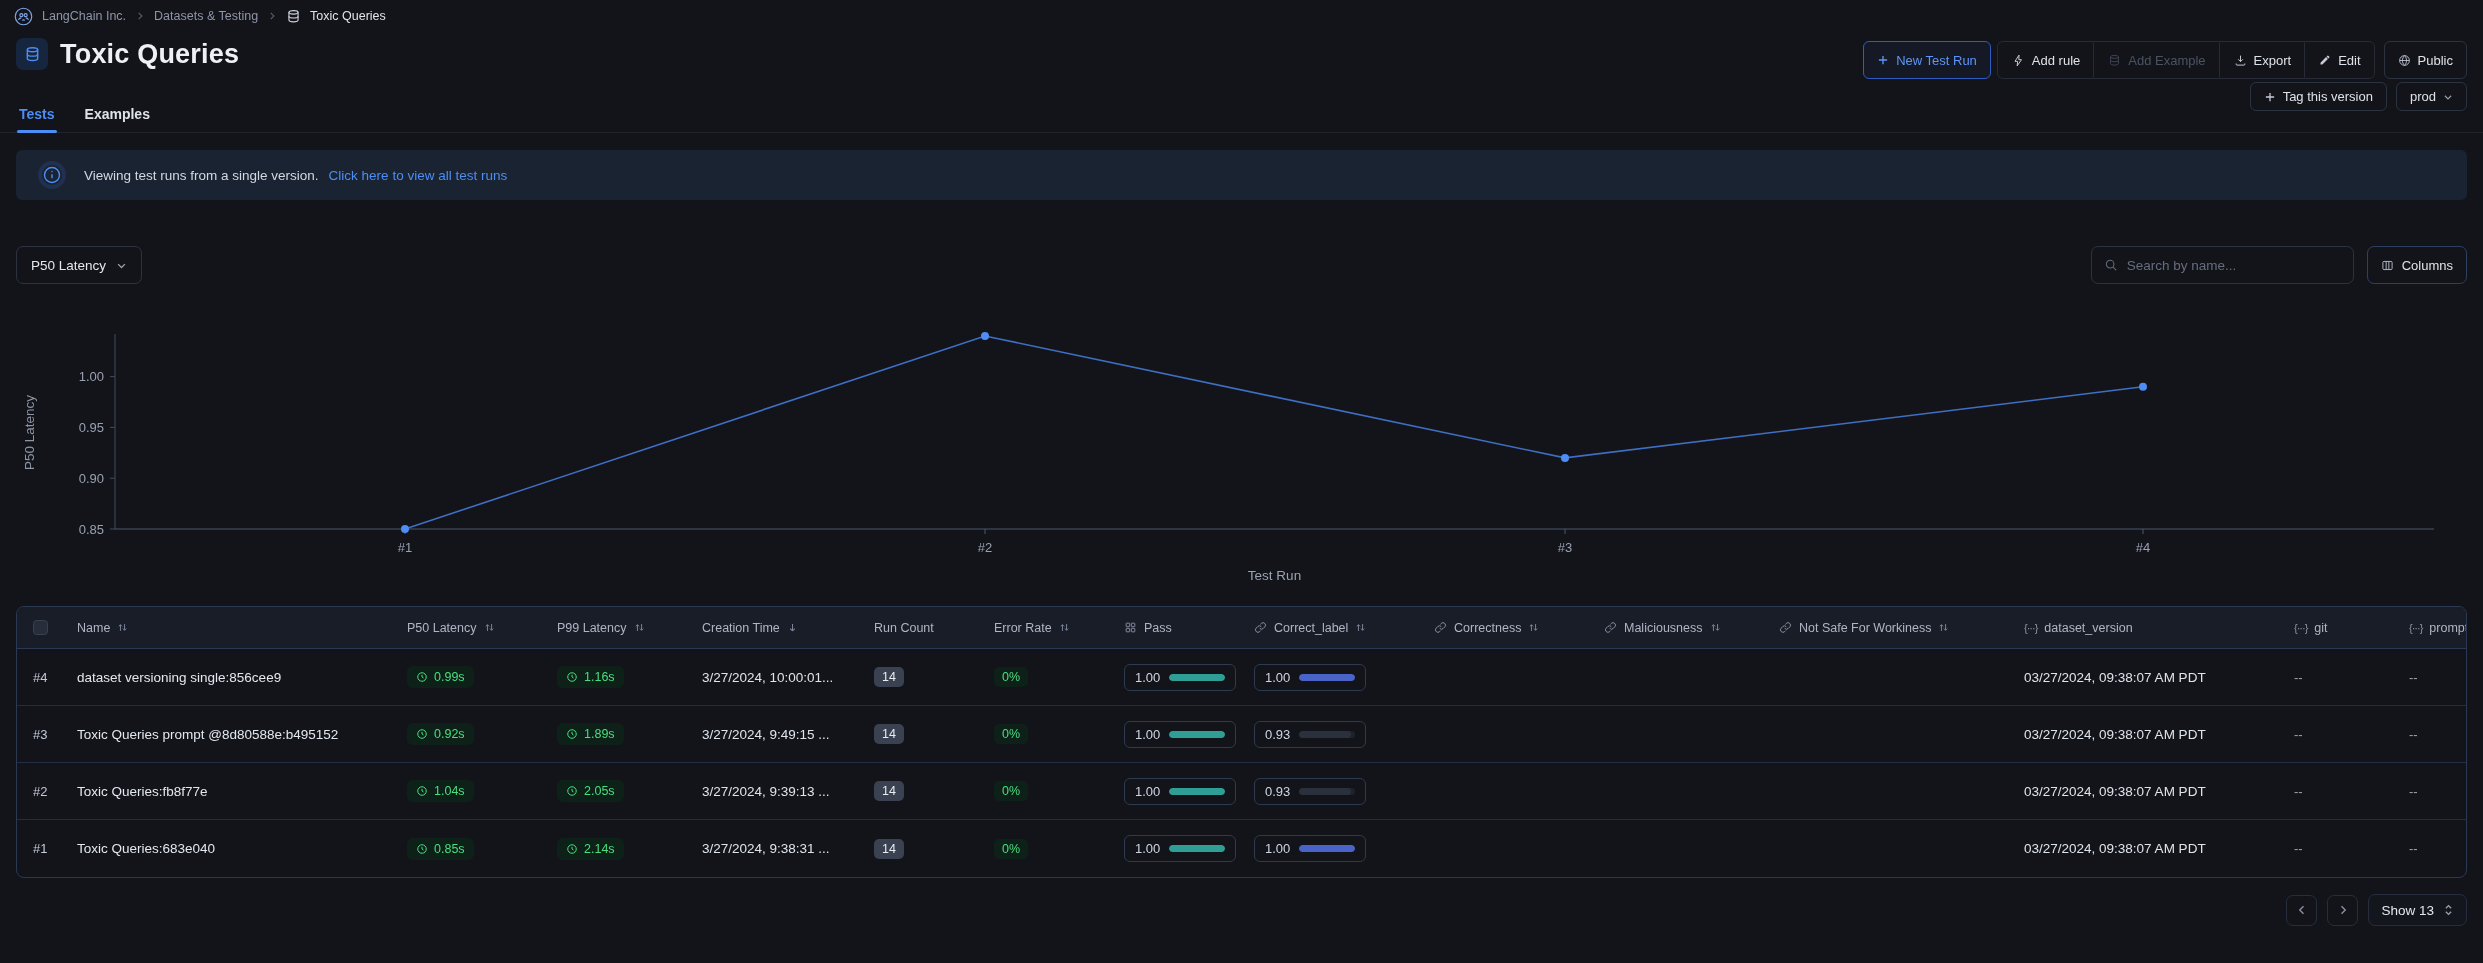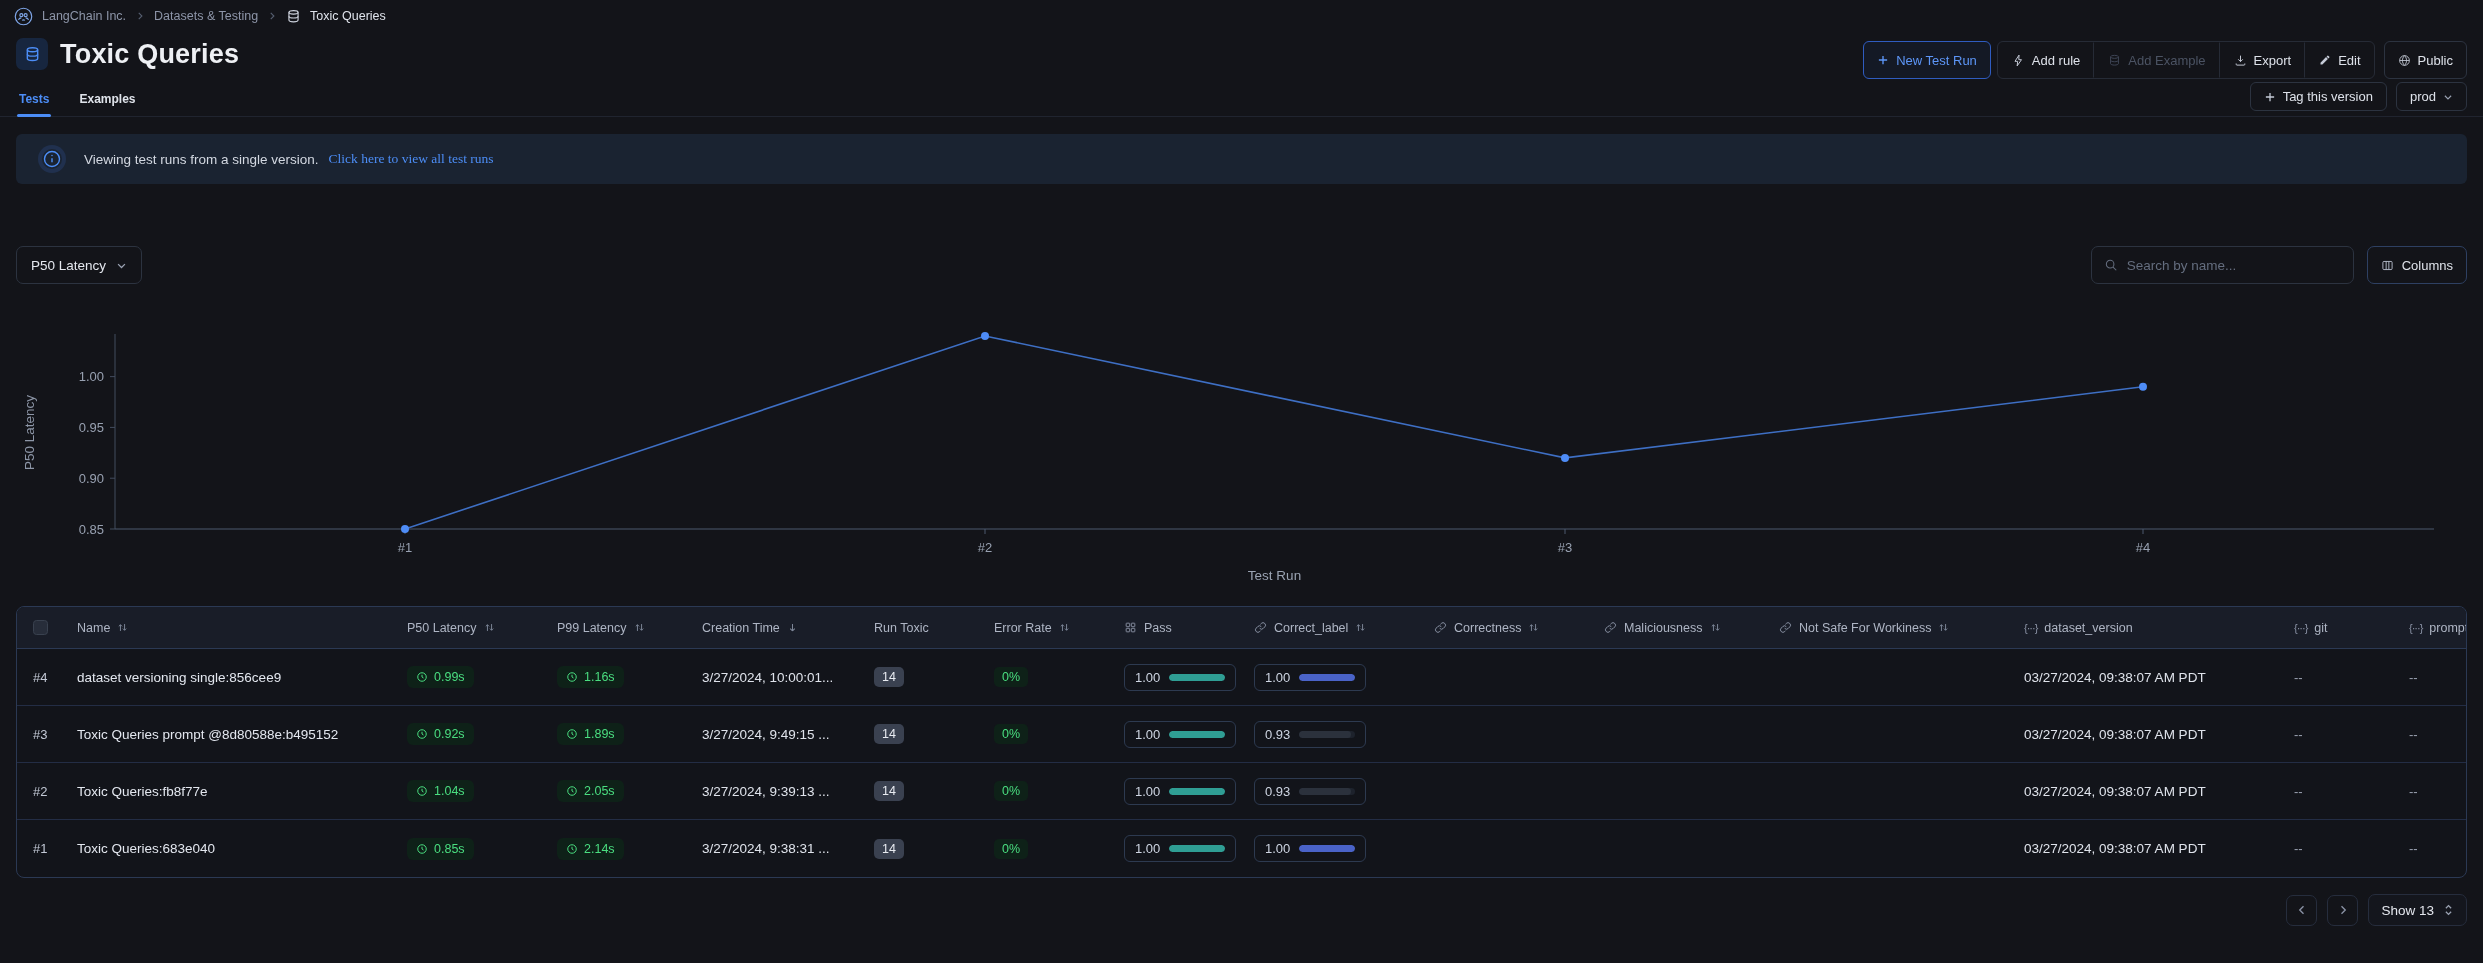--- a/index.html
+++ b/index.html
@@ -35,30 +35,30 @@
   .btn-group { display:flex; margin-left:6px; border:1px solid #262b36; border-radius:6px; }
   .btn-group .btn { border-radius:0; border-right:1px solid #262b36; }
   .btn-group .btn:last-child { border-right:none; }
   .btn.disabled { color:#4b5363; cursor:default; }
   .btn.disabled .bicon { color:#3e4555; }
   .btn-outline { border-color:#2c3340; margin-left:9px; }
   .chev { display:flex; color:#9aa2b2; }
 
   
   .tabs { display:flex; gap:26px; padding:0 17px; margin-top:14px; border-bottom:1px solid #20242f; }
-  .tab { padding:8px 2px 10px; font-size:12px; font-weight:700; color:#dfe3ea; cursor:pointer; position:relative; }
+  .tab { padding:8px 2px 10px; font-size:14px; font-weight:700; color:#dfe3ea; cursor:pointer; position:relative;margin-top:14px; }
   .tab.active { color:#4c8df6; }
   .tab.active:after { content:""; position:absolute; left:0; right:0; bottom:-1px; height:3px; border-radius:2px; background:#4c8df6; }
 
   
   .banner { margin:17px 16px 0; height:50px; border-radius:6px; background:#1a2331;
             display:flex; align-items:center; gap:22px; padding:0 26px; }
   .info-ic { color:#4c8df6; display:flex; border-radius:50%; box-shadow:0 0 0 4px rgba(63,111,212,.18); }
   .banner-text { color:#d3d8e1; font-size:13.5px; }
-  .banner-link { color:#4c8df6; font-size:13.5px; text-decoration:none; cursor:pointer; margin-left:-12px;font-family:Liberation Serif, serif; }
+  .banner-link { color:#4c8df6; font-size:13.5px; text-decoration:none; cursor:pointer; margin-left:-12px; }
 
   
   .toolbar { position:absolute; left:16px; right:16px; top:246px; display:flex; justify-content:space-between; align-items:center; }
   .metric-btn { display:flex; align-items:center; gap:10px; height:38px; padding:0 14px;
                 border:1px solid #2c3340; border-radius:7px; background:transparent; color:#e4e7ee; font-size:13.5px; cursor:pointer; }
   .toolbar-right { display:flex; gap:13px;padding-left:20px; }
   .search-box { display:flex; align-items:center; gap:9px; width:263px; height:38px; padding:0 12px;
                 border:1px solid #2c3340; border-radius:7px; color:#646d7e; }
   .search-box input { flex:1; background:transparent; border:none; outline:none; color:#cfd4de; font-size:13.5px;
                       font-family:"Liberation Sans","DejaVu Sans",sans-serif; }
@@ -351,21 +351,21 @@
       </div>
       <div class="td">
         <span class="hlabel">Creation Time</span>
         <span class="hsort">
           <svg width="11" height="11" viewBox="0 0 16 16" fill="none" stroke="currentColor" stroke-width="1.5">
             <path d="M8 3v10m0 0L4.6 9.6M8 13l3.4-3.4"></path>
           </svg>
         </span>
       </div>
       <div class="td">
-        <span class="hlabel">Run Toxic</span>
+        <span class="hlabel">Run Count</span>
       </div>
       <div class="td">
         <span class="hlabel">Error Rate</span>
         <span class="hsort">
           <svg width="11" height="11" viewBox="0 0 16 16" fill="none" stroke="currentColor" stroke-width="1.4">
             <path d="M5 13V4M5 4L2.6 6.4M5 4l2.4 2.4"></path>
             <path d="M11 3v9m0 0L8.6 9.6M11 12l2.4-2.4"></path>
           </svg>
         </span>
       </div>

